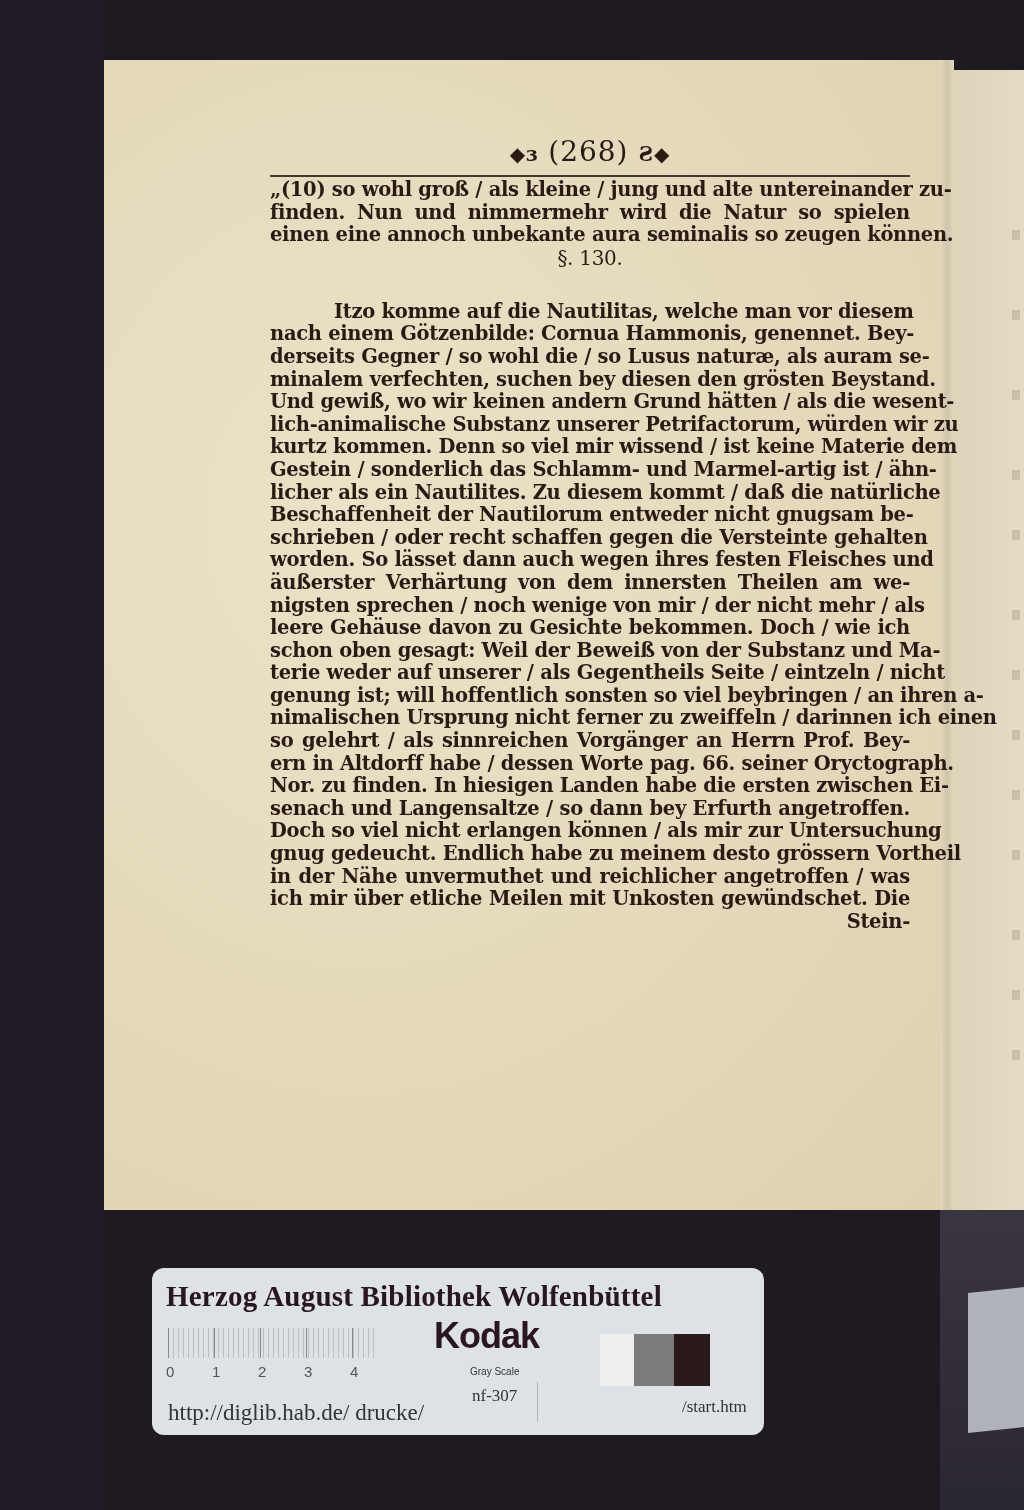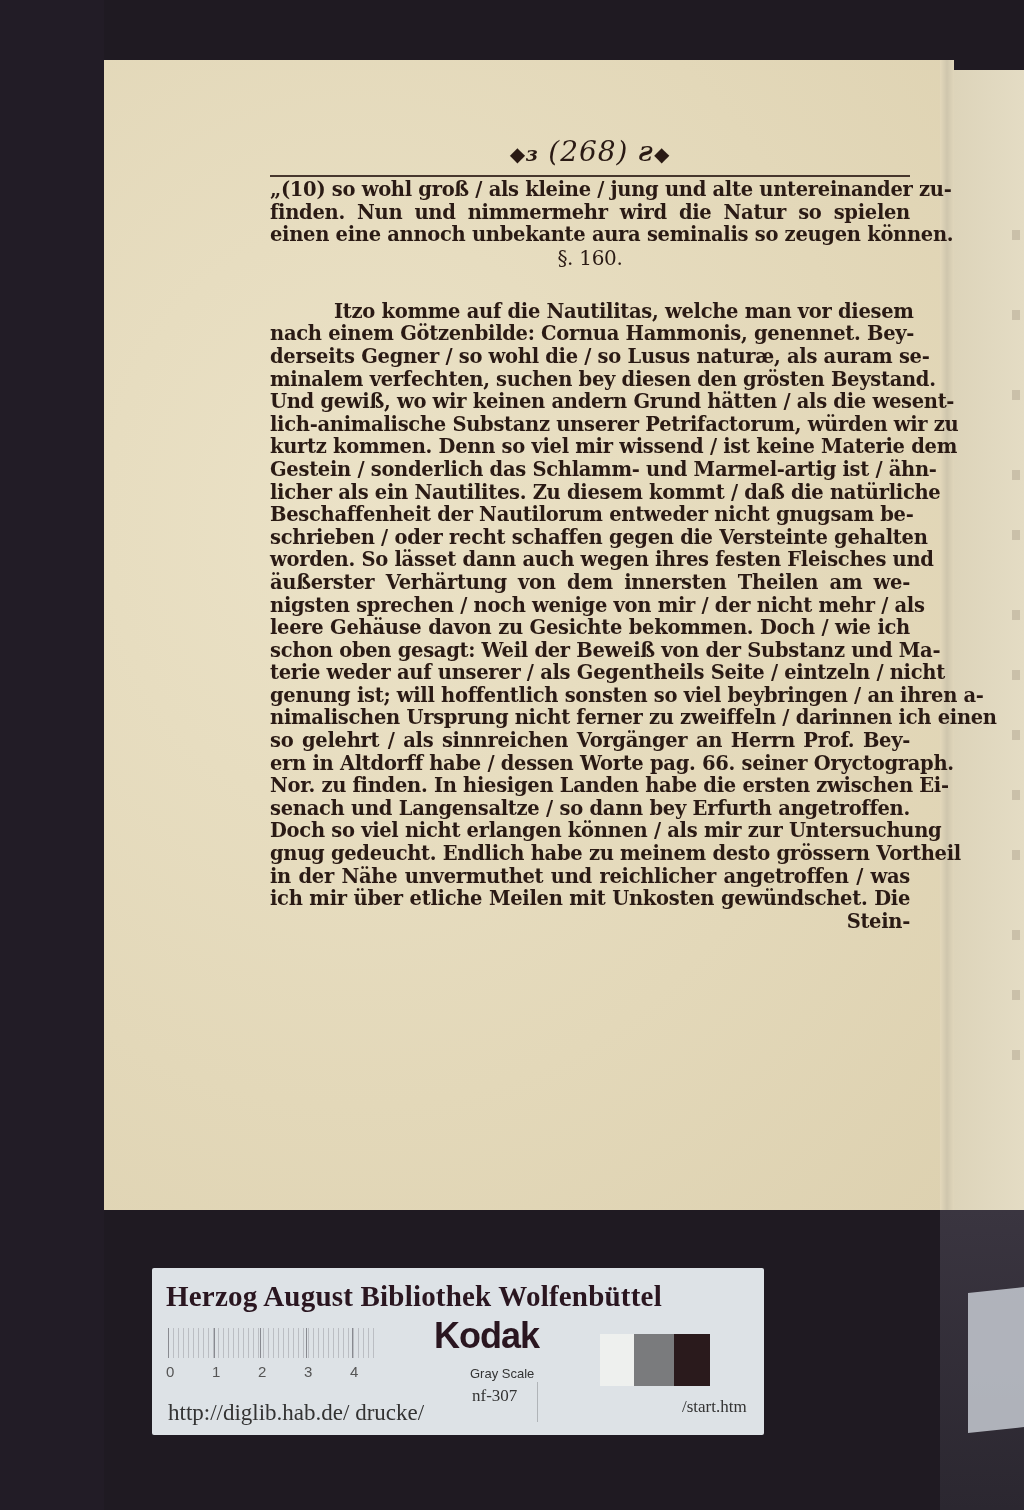--- a/index.html
+++ b/index.html
@@ -32,59 +32,58 @@
     background:#cfd4dc; transform:skewY(-6deg); opacity:.8;
   }
   .text-block {
     position:absolute; left:270px; top:135px; width:640px;
     color:#2a1a14;
     font-family:"DejaVu Serif", serif;
   }
   .header {
     text-align:center; font-size:28px; line-height:34px; letter-spacing:1px;
     margin-left:0px;
-    font-style:italic;
   }
   .header .orn { font-weight:bold; font-size:20px; }
   .rule { height:2px; background:#2a1a14; margin:4px 0 2px 0; opacity:.85; }
   .line {
     font-size:19.5px; line-height:22.6px; white-space:nowrap;
     text-align:justify; text-align-last:justify; font-weight:bold;
     letter-spacing:-0.3px;
   }
   .line.right { text-align:right; text-align-last:right; }
   .section {
     text-align:center; text-align-last:center; font-size:20px; line-height:22px; font-weight:normal;
   }
   .line.indent { padding-left:64px;margin-top:32px; }
 
   .label-card {
     position:absolute; left:152px; top:1268px; width:612px; height:167px;
-    background:#dde2e6; border-radius:2px;
+    background:#dde2e6; border-radius:12px;
   }
   .label-title {
     position:absolute; left:14px; top:12px;
     font-family:"Liberation Serif", serif; font-weight:bold;
     font-size:29px; color:#2a1620; letter-spacing:0.2px; white-space:nowrap;
   }
   .ruler {
     position:absolute; left:16px; top:60px; width:210px; height:30px;
     background: repeating-linear-gradient(to right, #a8aab0 0, #a8aab0 1px, transparent 1px, transparent 5px);
     opacity:.65;
   }
   .ruler-major { position:absolute; top:60px; width:1px; height:30px; background:#888a90; }
   .ruler-num { position:absolute; top:95px; font-family:"Liberation Sans", sans-serif; font-size:15px; color:#555; }
   .kodak {
     position:absolute; left:282px; top:47px;
     font-family:"Liberation Sans", sans-serif; font-weight:bold; font-size:36px;
     color:#2a1620; letter-spacing:-1px;
   }
   .grayscale-label {
     position:absolute; left:318px; top:98px;
-    font-family:"Liberation Sans", sans-serif; font-size:13px; color:#333;
+    font-family:"Liberation Sans", sans-serif; font-size:10px; color:#333;
   }
   .nf {
     position:absolute; left:320px; top:118px;
     font-family:"Liberation Serif", serif; font-size:17px; color:#333;
   }
   .nf-divider { position:absolute; left:385px; top:114px; width:1px; height:40px; background:#b0b4b8; }
   .url-left {
     position:absolute; left:16px; top:132px;
     font-family:"Liberation Serif", serif; font-size:23px; color:#333;
   }
@@ -128,21 +127,21 @@
     <span class="orn">◆ɜ</span>
     <span>(268)</span>
     <span class="orn">Ƨ◆</span>
   </div>
   <div class="rule"></div>
 
   <div class="line">„(10) so wohl groß / als kleine / jung und alte untereinander zu-</div>
   <div class="line">finden.   Nun und nimmermehr wird die Natur so spielen</div>
   <div class="line">einen eine annoch unbekante aura seminalis so zeugen können.</div>
 
-  <div class="line section">§. 160.</div>
+  <div class="line section">§. 130.</div>
 
   <div class="line indent">Itzo komme auf die Nautilitas, welche man vor diesem</div>
   <div class="line">nach einem Götzenbilde: Cornua Hammonis, genennet. Bey-</div>
   <div class="line">derseits Gegner / so wohl die / so Lusus naturæ, als auram se-</div>
   <div class="line">minalem verfechten, suchen bey diesen den grösten Beystand.</div>
   <div class="line">Und gewiß, wo wir keinen andern Grund hätten / als die wesent-</div>
   <div class="line">lich-animalische Substanz unserer Petrifactorum, würden wir zu</div>
   <div class="line">kurtz kommen. Denn so viel mir wissend / ist keine Materie dem</div>
   <div class="line">Gestein / sonderlich das Schlamm- und Marmel-artig ist / ähn-</div>
   <div class="line">licher als ein Nautilites.  Zu diesem kommt / daß die natürliche</div>

